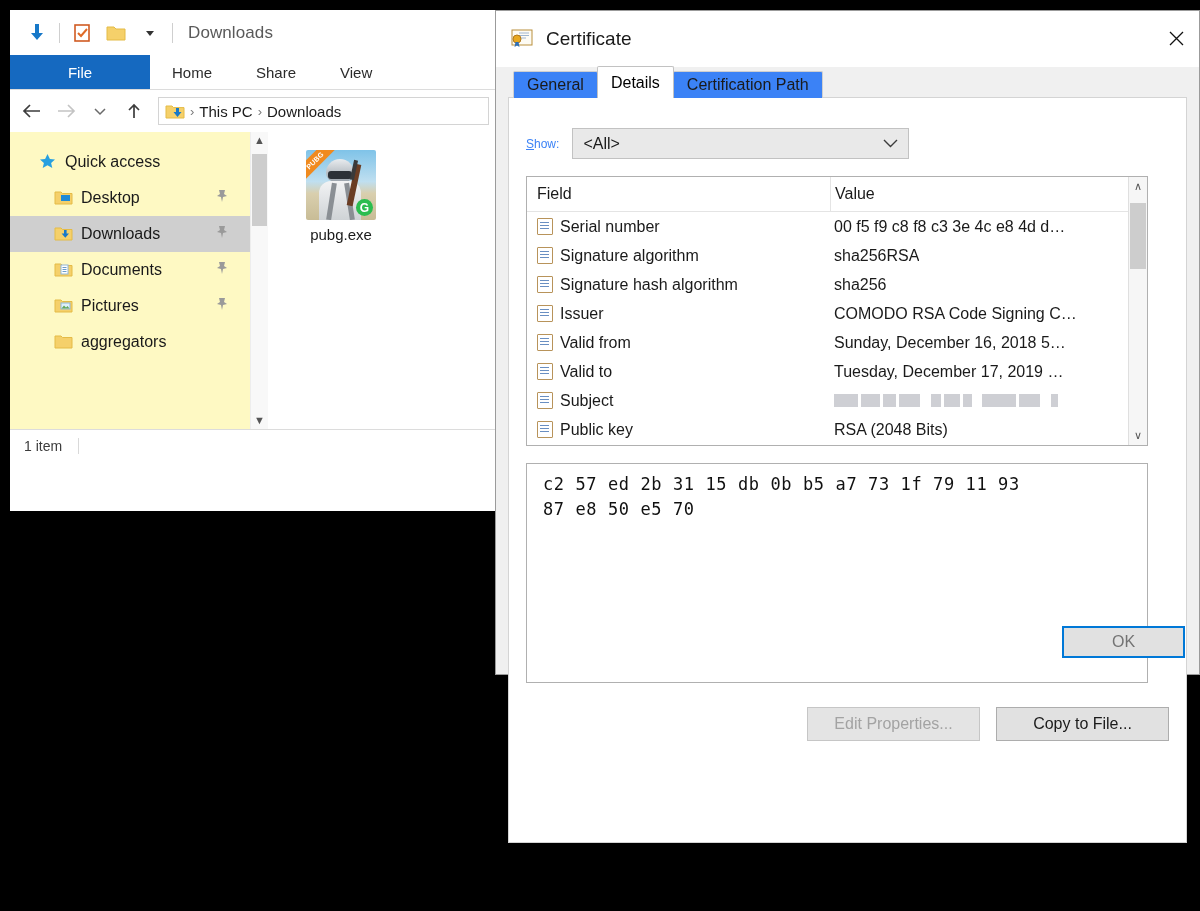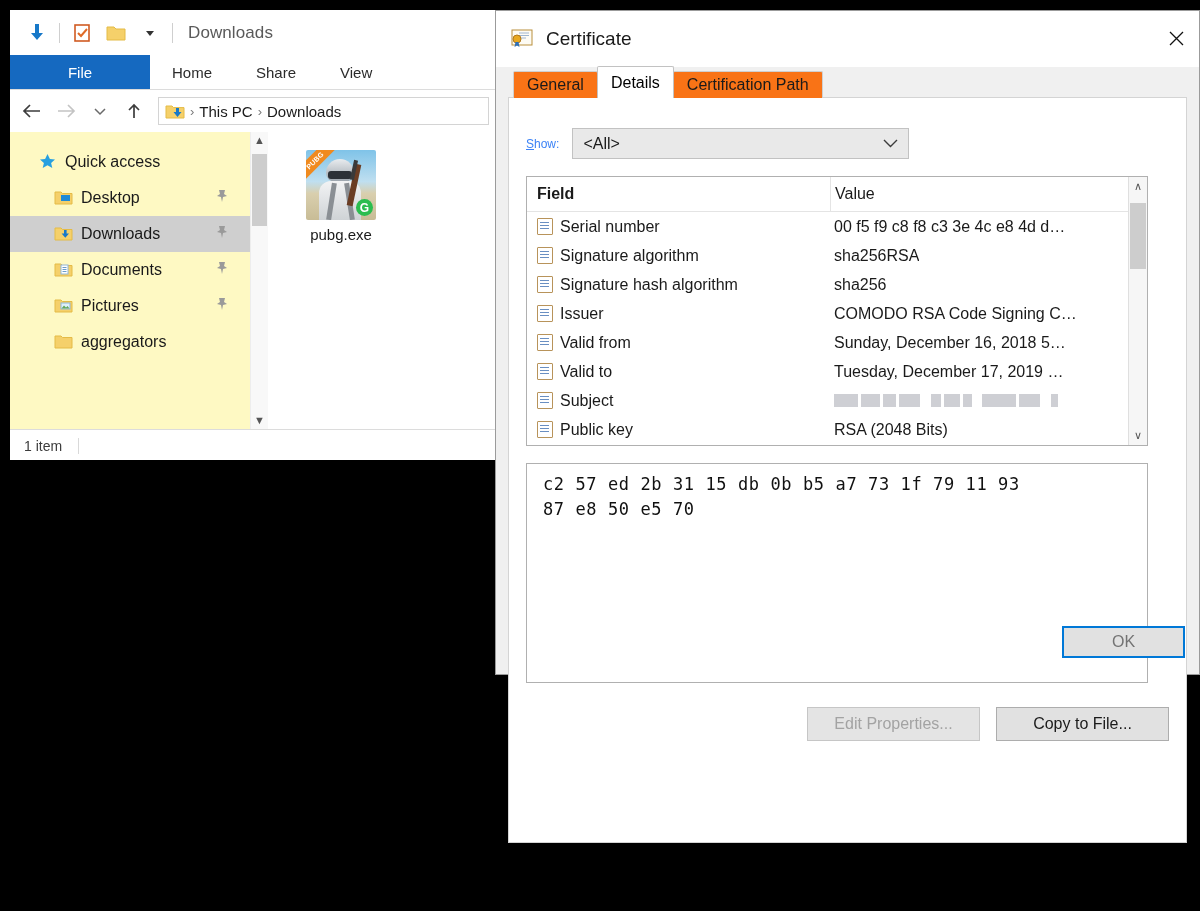--- a/index.html
+++ b/index.html
@@ -7,21 +7,21 @@
     width:1200px;height:911px;
     background:#000;
     font-family:"Liberation Sans", sans-serif;
     -webkit-font-smoothing:antialiased;
     overflow:hidden;
     position:relative;
   }
 
   
   #explorer{
-    position:absolute;left:10px;top:10px;width:485px;height:450px;
+    position:absolute;left:10px;top:10px;width:485px;height:501px;
     background:#ffffff;
     overflow:hidden;
   }
   #qat{
     height:45px;display:flex;align-items:center;padding-left:10px;
     background:#ffffff;gap:0px;
   }
   .qat-btn{width:34px;height:34px;display:flex;align-items:center;justify-content:center;}
   .qat-sep{width:1px;height:20px;background:#cfcfcf;margin:0 5px;}
   .win-title{font-size:17px;color:#5a5a5a;margin-left:10px;letter-spacing:.1px;}
@@ -94,21 +94,21 @@
   .cert-ico{width:24px;height:20px;position:relative;}
   #certtitle .t{font-size:19px;color:#1a1a1a;margin-left:12px;}
   #closebtn{position:absolute;right:0;top:0;width:46px;height:55px;
             display:flex;align-items:center;justify-content:center;}
 
   #tabstrip{height:31px;display:flex;align-items:flex-end;padding-left:17px;
             background:#f0f0f0;position:relative;}
   #tabstrip:after{content:"";position:absolute;left:12px;right:12px;bottom:0;height:1px;background:#d4d4d4;}
   .ctab{
     height:26px;display:flex;align-items:center;padding:0 13px;font-size:16px;color:#1a1a1a;
-    border:1px solid #cfcfcf;border-bottom:none;background:#f97316;margin-right:-1px;
+    border:1px solid #cfcfcf;border-bottom:none;background:#3b82f6;margin-right:-1px;
     border-radius:2px 2px 0 0;position:relative;z-index:1;
   }
   .ctab.active{background:#ffffff;height:31px;z-index:3;border-color:#c2c2c2;color:#000;}
 
   #certpanel{
     position:absolute;left:12px;top:86px;right:12px;height:746px;
     background:#ffffff;border:1px solid #d4d4d4;box-sizing:border-box;
   }
   #showrow{display:flex;align-items:center;margin:30px 0 0 17px;gap:13px;}
   #showlabel{font-size:12px;color:#3b82f6;text-align:right;}
@@ -119,21 +119,21 @@
     font-size:16px;color:#1a1a1a;box-sizing:border-box;
   }
   .chev{font-size:12px;color:#3c3c3c;}
 
   #fieldbox{
     margin:17px 0 0 17px;width:622px;height:270px;border:1px solid #b0b0b0;
     background:#fff;box-sizing:border-box;display:flex;overflow:hidden;position:relative;
   }
   #fieldlist{flex:1;overflow:hidden;}
   .fl-head{display:flex;height:34px;align-items:center;font-size:16px;color:#1a1a1a;border-bottom:1px solid #e4e4e4;}
-  .fl-head .c1{width:303px;padding-left:10px;box-sizing:border-box;font-weight:bold;}
+  .fl-head .c1{width:303px;padding-left:10px;box-sizing:border-box;}
   .fl-head .c2{padding-left:4px;}
   .fl-head .div{width:1px;height:34px;background:#e4e4e4;}
   .fl-row{display:flex;height:29px;align-items:center;font-size:16px;color:#1a1a1a;}
   .fl-row .c1{width:303px;display:flex;align-items:center;gap:7px;padding-left:10px;box-sizing:border-box;}
   .fl-row .c2{padding-left:4px;white-space:nowrap;overflow:hidden;}
   .ficon{width:16px;height:17px;position:relative;flex:none;}
   .ficon:before{content:"";position:absolute;inset:0;background:#ffffff;border:1px solid #b8935a;border-radius:1px;}
   .ficon:after{content:"";position:absolute;left:3px;top:4px;width:9px;height:1px;
      background:#6a8fc2;box-shadow:0 3px 0 #6a8fc2,0 6px 0 #6a8fc2;}
   .redact{display:flex;gap:3px;align-items:center;height:14px;}

